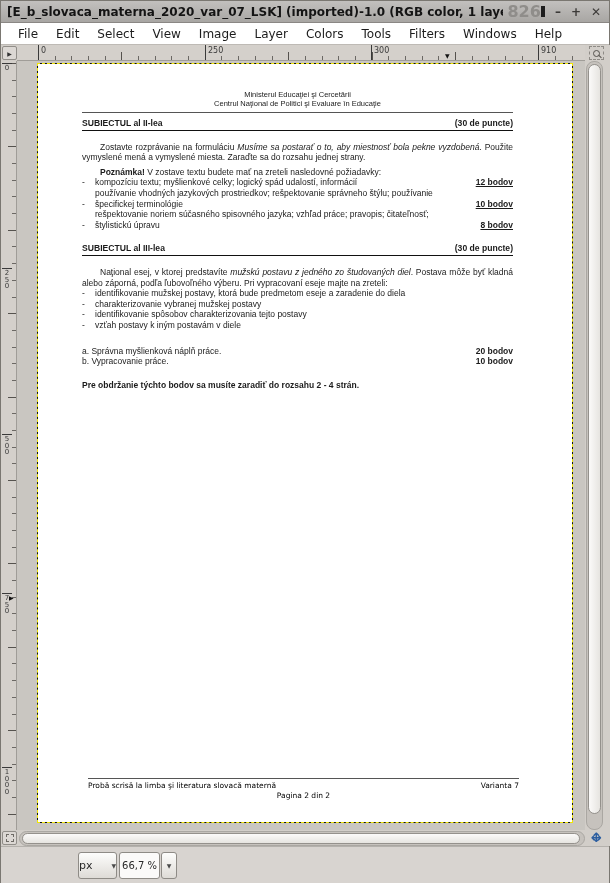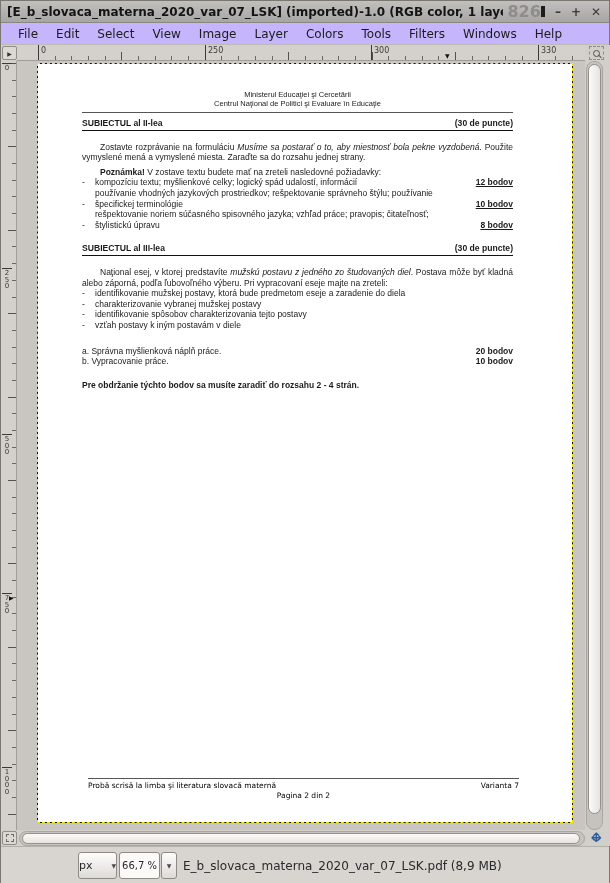--- a/index.html
+++ b/index.html
@@ -12,21 +12,21 @@
   .titlebar { position:absolute; left:0; top:0; width:100%; height:22px;
     background:linear-gradient(#c2c0be,#a8a6a3); border-bottom:1px solid #8a8784;
     display:flex; align-items:center; padding:0 6px; }
   .titlebar .title { font-size:12px; font-weight:bold; color:#141414; white-space:nowrap; overflow:hidden; }
   .titlebar .title-fade { font-size:16px; font-weight:bold; color:#8f8d8a; margin-left:4px; }
   .win-buttons { margin-left:auto; display:flex; align-items:center; gap:10px; padding-right:2px; }
   .win-btn { font-size:12px; color:#3c3a38; font-weight:bold; line-height:1; cursor:default; }
   .win-btn.shade { width:4px; height:11px; background:#1d1d1d; }
 
   
-  .menubar { position:absolute; left:0; top:22px; width:100%; height:22px; background:#c4b5fd;
+  .menubar { position:absolute; left:0; top:22px; width:100%; height:22px; background:#ffffff;
     border-bottom:1px solid #bebab5; display:flex; align-items:center; padding-left:8px; }
   .menu-item { font-size:12px; color:#1c1c1c; padding:2px 9px; }
 
   
   .workspace { position:absolute; left:0; top:44px; width:610px; height:801px; background:#d2cec9; }
 
   .corner-btn { position:absolute; left:1px; top:1px; width:15px; height:14px; background:#dcd8d4;
     border:1px solid #918e89; border-radius:2px; display:flex; align-items:center; justify-content:center;
     font-size:6px; color:#333; }
 
@@ -158,21 +158,21 @@
   <div class="workspace">
 
     <div class="corner-btn">
       <span>▶</span>
     </div>
 
     <div class="hruler">
       <span class="hruler-label" style="left:21px">0</span>
       <span class="hruler-label" style="left:188px">250</span>
       <span class="hruler-label" style="left:354px">300</span>
-      <span class="hruler-label" style="left:521px">330</span>
+      <span class="hruler-label" style="left:521px">910</span>
       <span class="hruler-marker" style="left:428px">▼</span>
     </div>
 
     <div class="zoomfit-btn">
       <span class="mag"></span>
     </div>
 
     <div class="vruler">
       <span class="vruler-label" style="top:2px">0</span>
       <span class="vruler-label" style="top:207px">2
@@ -297,16 +297,15 @@
 
   <div class="statusbar">
     <div class="unit-btn">
       <span>px</span>
       <span class="arrow">▼</span>
     </div>
     <div class="zoom-field">66,7 %</div>
     <div class="zoom-arrow-btn">
       <span class="arrow">▼</span>
     </div>
-    <div class="file-label">E_b_slovaca_materna_2020_var_07_LSK.pdf (8,9 MB)</div>
   </div>
 
 </div>
 
 </body></html>

